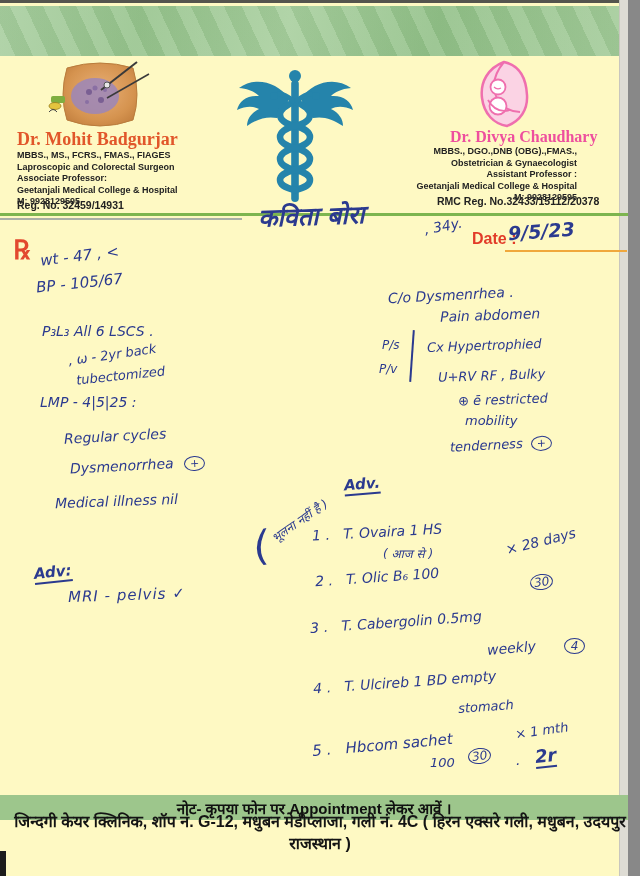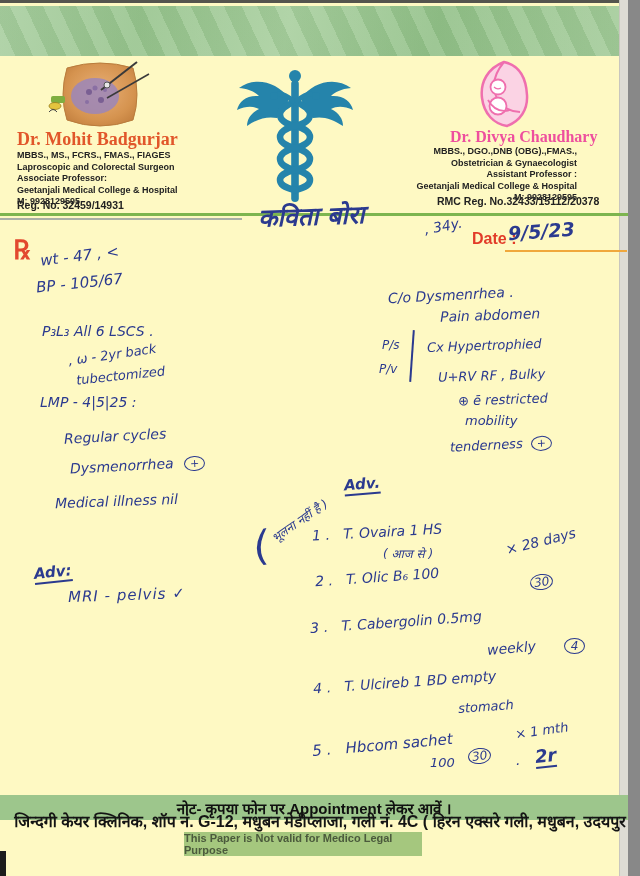--- a/index.html
+++ b/index.html
@@ -206,18 +206,15 @@
   </div>
   <div class="abs hw" style="left:430px;top:755px;font-size:13px;">100</div>
   <div class="abs hw circ" style="left:468px;top:748px;font-size:12px;transform:rotate(-8deg);">30</div>
   <div class="abs hw" style="left:516px;top:752px;font-size:14px;">.</div>
   <div class="abs hw u" style="left:535px;top:745px;font-size:18px;font-weight:bold;transform:rotate(-6deg);">2r</div>
 
   <div class="abs note-bar">
     <span>नोट- कृपया फोन पर Appointment लेकर आवें ।</span>
   </div>
   <div class="abs address">जिन्दगी केयर क्लिनिक, शॉप नं. G-12, मधुबन मेडीप्लाजा, गली नं. 4C ( हिरन एक्सरे गली, मधुबन, उदयपुर राजस्थान )</div>
-  <div class="abs disclaimer">
-    <span>This Paper is Not valid for Medico Legal Purpose</span>
-  </div>
   <div class="abs scan-mark"></div>
 
 </div>
 
 </body></html>

